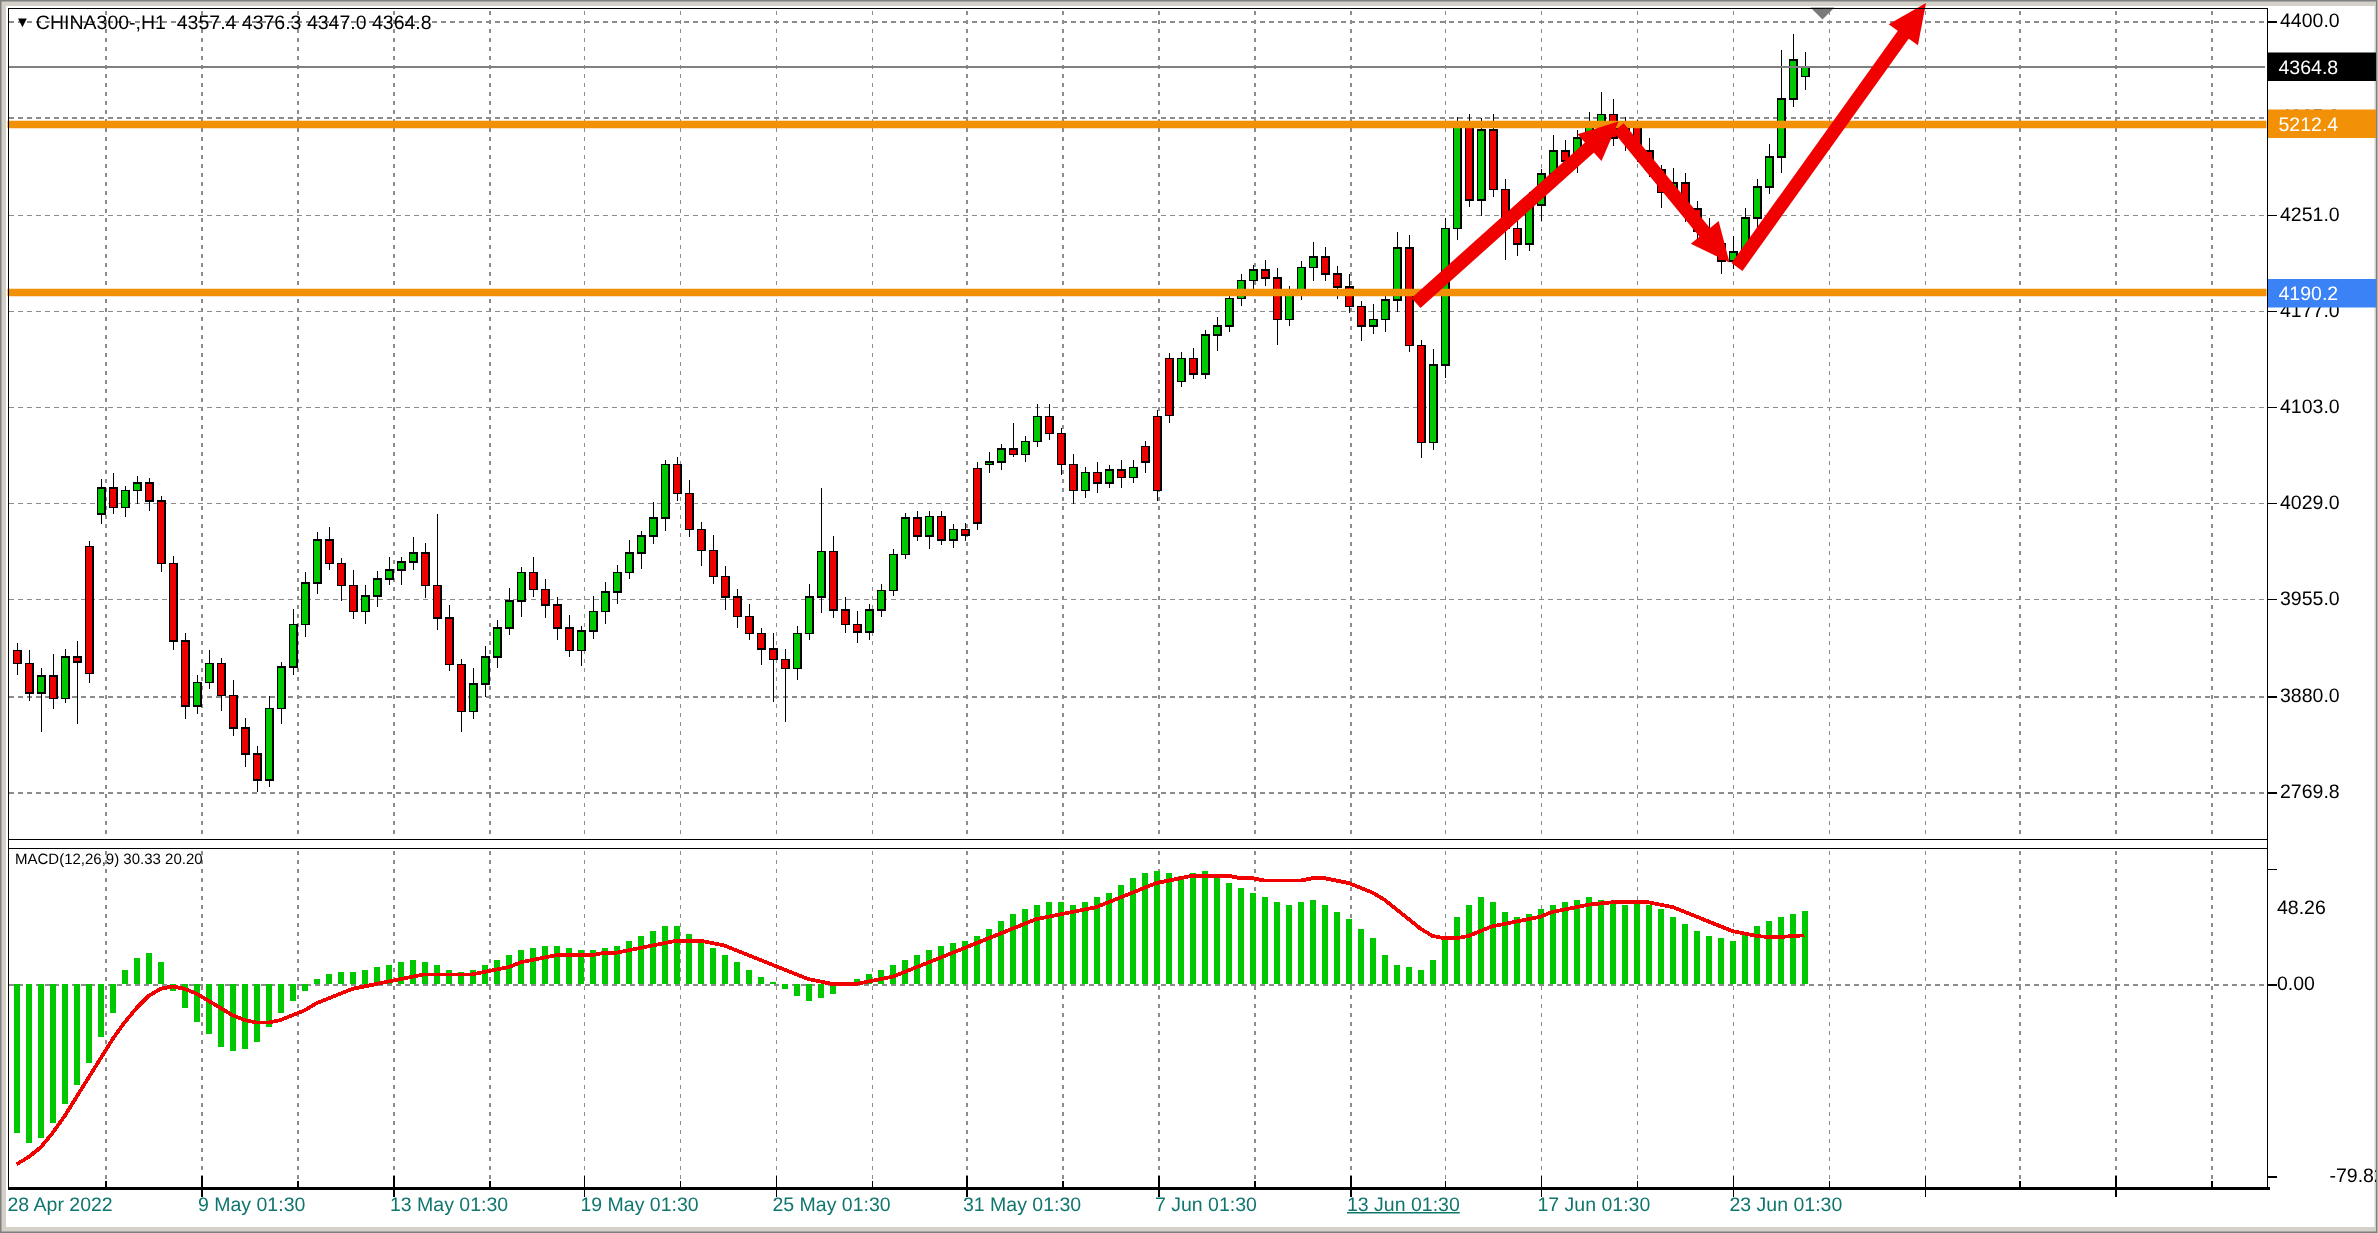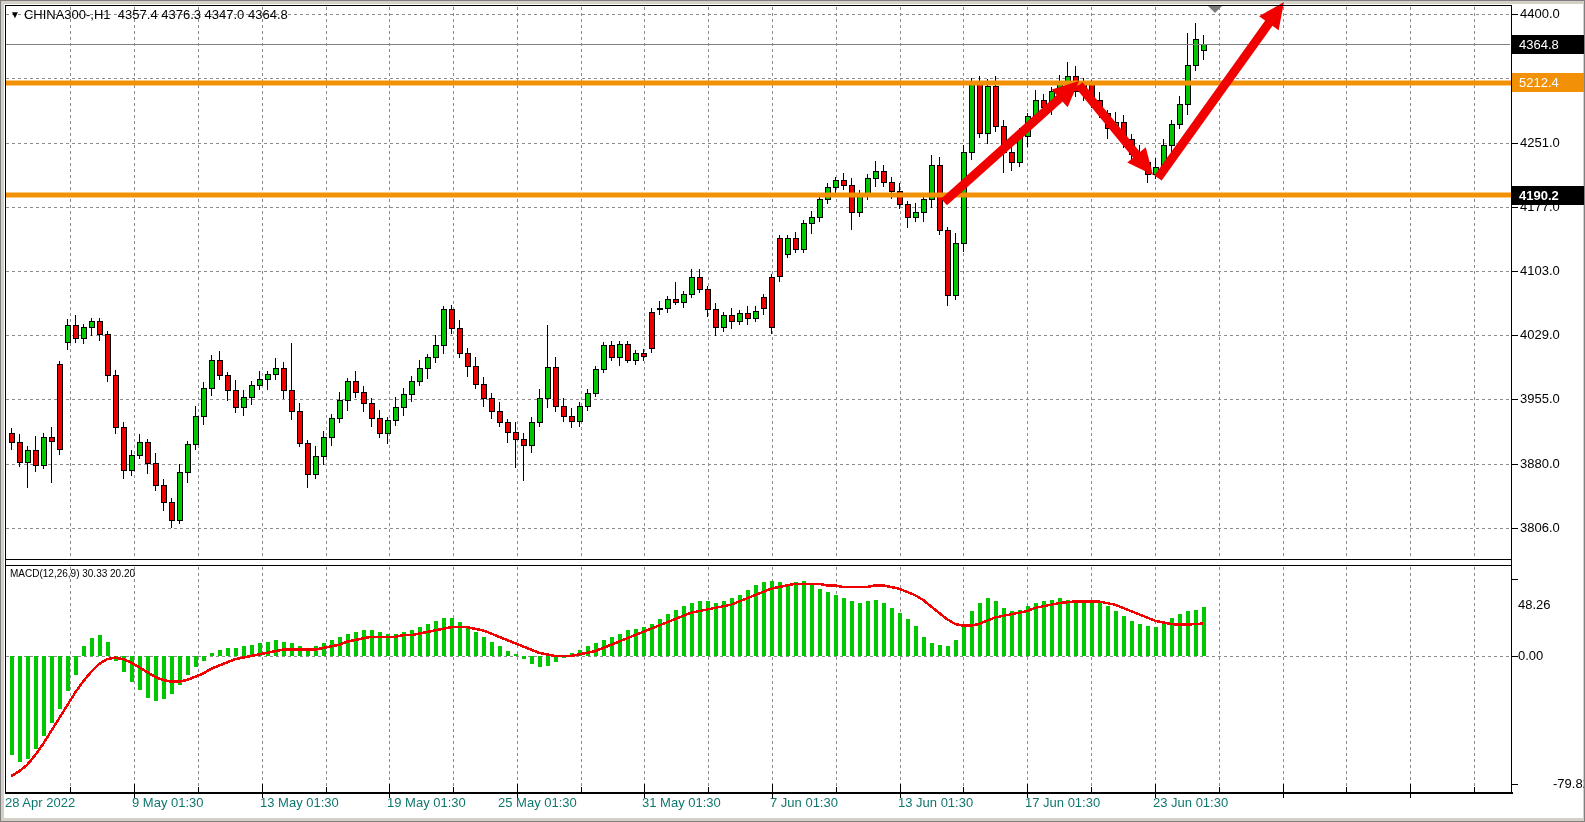--- a/index.html
+++ b/index.html
@@ -599,32 +599,32 @@
 
   <div id="labels">
       <div class="plabel" style="left: 1519px; top: 5px;">4400.0</div>
       <div class="plabel" style="left: 1519px; top: 69.183px;">4325.8</div>
       <div class="plabel" style="left: 1519px; top: 133.885px;">4251.0</div>
       <div class="plabel" style="left: 1519px; top: 197.895px;">4177.0</div>
       <div class="plabel" style="left: 1519px; top: 261.905px;">4103.0</div>
       <div class="plabel" style="left: 1519px; top: 325.915px;">4029.0</div>
       <div class="plabel" style="left: 1519px; top: 389.925px;">3955.0</div>
       <div class="plabel" style="left: 1519px; top: 454.8px;">3880.0</div>
-      <div class="plabel" style="left: 1519px; top: 518.81px;">3806.0</div>
+      <div class="plabel" style="left: 1519px; top: 518.81px;">2769.8</div>
       <div class="plabel" style="left: 1517px; top: 556px; margin-top: 40px;">48.26</div>
       <div class="plabel" style="left: 1517px; top: 647px;">0.00</div>
       <div class="plabel" style="left: 1552px; top: 774.951px;">-79.82</div>
       <div class="dlabel" style="left: 4px; top: 794px;">28 Apr 2022</div>
       <div class="dlabel" style="left: 131px; top: 794px;">9 May 01:30</div>
       <div class="dlabel" style="left: 259px; top: 794px;">13 May 01:30</div>
       <div class="dlabel" style="left: 386px; top: 794px;">19 May 01:30</div>
-      <div class="dlabel" style="left: 497px; top: 794px; text-align: right;">25 May 01:30</div>
+      <div class="dlabel" style="left: 514px; top: 794px; text-align: right;">25 May 01:30</div>
       <div class="dlabel" style="left: 641px; top: 794px;">31 May 01:30</div>
       <div class="dlabel" style="left: 769px; top: 794px;">7 Jun 01:30</div>
-      <div class="dlabel" style="left: 897px; top: 794px;">13 Jun 01:30</div>
+      <div class="dlabel" style="left: 897px; top: 794px; text-decoration: underline;">13 Jun 01:30</div>
       <div class="dlabel" style="left: 1024px; top: 794px;">17 Jun 01:30</div>
       <div class="dlabel" style="left: 1152px; top: 794px;">23 Jun 01:30</div>
     </div>
 
   <div class="badge" id="badge-hline-0" style="top: 72.181px; background: rgb(243, 145, 6);">5212.4</div>
-  <div class="badge" id="badge-hline-1" style="top: 184.977px; background: #000000; font-weight: bold;">4190.2</div>
+  <div class="badge" id="badge-hline-1" style="top: 184.977px; background: #3b82f6;">4190.2</div>
   <div class="badge" id="badge-current" style="top: 33.948px; background: rgb(0, 0, 0);">4364.8</div>
 </div>
 
 </body></html>

